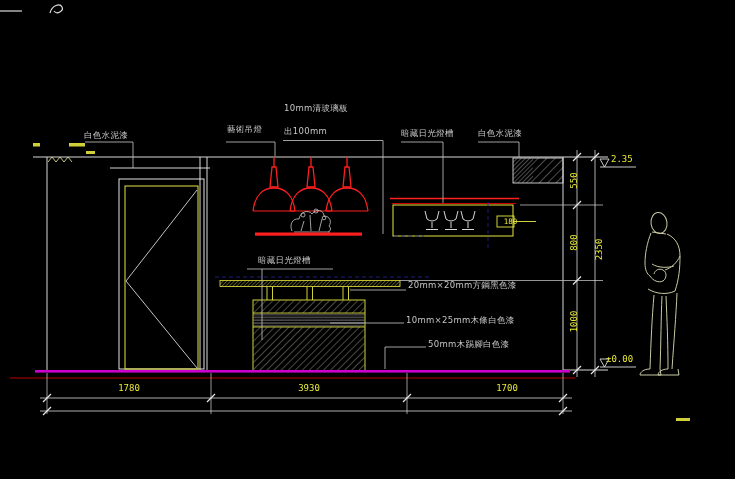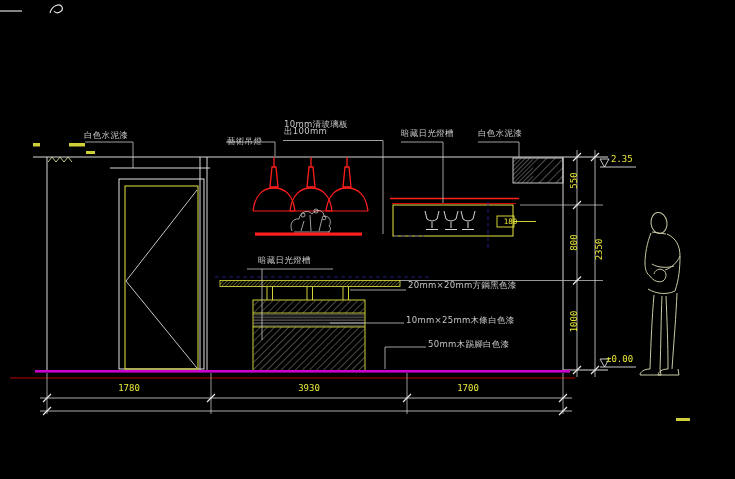--- a/index.html
+++ b/index.html
@@ -196,33 +196,33 @@
     <path d="M654,295 C652,318 651,340 650,369"></path>
     <path d="M662,296 C661,318 661,342 660,369"></path>
     <path d="M666,296 C667,320 668,342 668,369"></path>
     <path d="M677,293 C676,316 674,340 672,369"></path>
     <path d="M650,369 C644,369 640,372 640,375 L661,375 L660,369"></path>
     <path d="M668,369 C662,369 658,372 658,375 L679,375 L678,369"></path>
   </g>
 </svg>
 
 <span class="lbl" style="left:84px;top:131px">白色水泥漆</span>
-<span class="lbl" style="left:227px;top:137px">藝術吊燈</span>
-<span class="lbl" style="left:284px;top:120px">10mm清玻璃板</span>
+<span class="lbl" style="left:227px;top:125px">藝術吊燈</span>
+<span class="lbl" style="left:284px;top:104px">10mm清玻璃板</span>
 <span class="lbl" style="left:284px;top:127px">出100mm</span>
 <span class="lbl" style="left:401px;top:129px">暗藏日光燈槽</span>
 <span class="lbl" style="left:478px;top:129px">白色水泥漆</span>
 <span class="lbl" style="left:258px;top:256px">暗藏日光燈槽</span>
 <span class="lbl" style="left:408px;top:281px">20mm×20mm方鋼黑色漆</span>
 <span class="lbl" style="left:406px;top:316px">10mm×25mm木條白色漆</span>
 <span class="lbl" style="left:428px;top:340px">50mm木踢腳白色漆</span>
 
 <span class="dim" style="left:109px;top:384px;width:40px">1780</span>
 <span class="dim" style="left:289px;top:384px;width:40px">3930</span>
-<span class="dim" style="left:448px;top:384px;width:40px">1700</span>
+<span class="dim" style="left:487px;top:384px;width:40px">1700</span>
 
 <span class="dim vdim" style="left:559px;top:176px;width:30px">550</span>
 <span class="dim vdim" style="left:559px;top:238px;width:30px">800</span>
 <span class="dim vdim" style="left:556px;top:317px;width:36px">1000</span>
 <span class="dim vdim" style="left:581px;top:245px;width:36px">2350</span>
 
 <span class="dim trough">180</span>
 <span class="dim" style="left:611px;top:155px;text-align:center">2.35</span>
 <span class="dim" style="left:606px;top:355px;text-align:center">±0.00</span>
 

